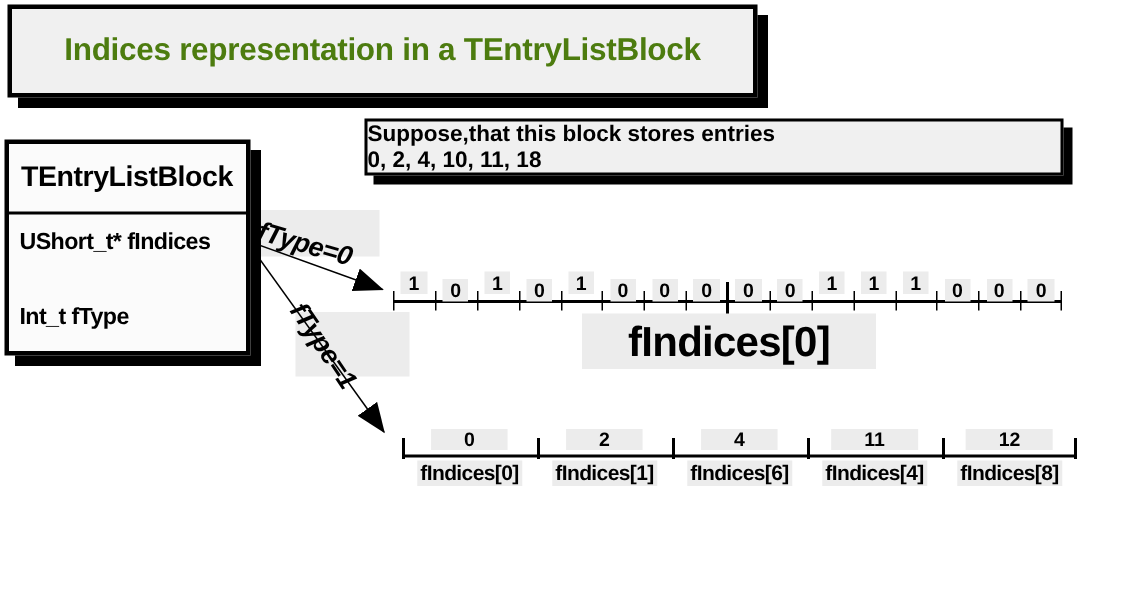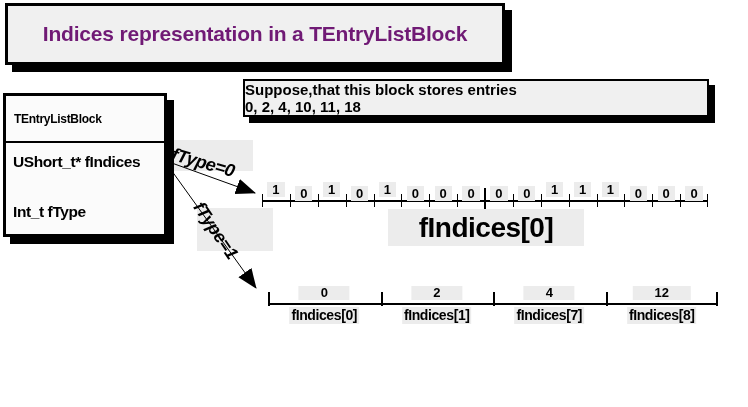--- a/index.html
+++ b/index.html
@@ -7,38 +7,38 @@
     position:relative; width:748px; height:407px; background:#ffffff;
     font-family:"Liberation Sans", sans-serif; overflow:hidden;
   }
 
   
   .title-box {
     position:absolute; left:5px; top:3px; width:494px; height:56px;
     background:#f0f0f0; border:3px solid #000; box-shadow:7px 7px 0 #000;
     display:flex; align-items:center; justify-content:center; z-index:4;
   }
-  .title-text { color:#701a75; font-size:21px; font-weight:bold; letter-spacing:-0.2px; white-space:nowrap; }
+  .title-text { color:#4d7c0f; font-size:21px; font-weight:bold; letter-spacing:-0.2px; white-space:nowrap; }
 
   
   .note-box {
     position:absolute; left:243px; top:79px; width:462px; height:34px;
     background:#f0f0f0; border:2px solid #000; box-shadow:6px 6px 0 #000;
     display:flex; flex-direction:column; align-items:flex-start; justify-content:center;
     font-size:15px; font-weight:bold; line-height:17px; z-index:4;
   }
 
   
   .class-box {
     position:absolute; left:3px; top:93px; width:158px; height:138px;
     background:#fbfbfb; border:3px solid #000; box-shadow:7px 7px 0 #000; z-index:5;
   }
   .class-box-header {
     height:45px; border-bottom:2px solid #000; display:flex; align-items:center;
-    padding-left:8px; font-size:12px; font-weight:bold; letter-spacing:-0.3px;
+    padding-left:8px; font-size:19px; font-weight:bold; letter-spacing:-0.3px;
   }
   .class-field { position:absolute; left:7px; font-size:15.5px; font-weight:bold; letter-spacing:-0.4px; white-space:nowrap; }
   .class-field.f1 { top:57px; }
   .class-field.f2 { top:107px; }
 
   
   .patch { position:absolute; background:#ececec; z-index:1; }
   .patch-ftype0 { left:170px; top:140px; width:83px; height:31px; }
   .patch-ftype1 { left:197px; top:208px; width:76px; height:43px; }
 
@@ -217,24 +217,28 @@
           <span class="entry-label">fIndices[0]</span>
         </div>
 
         <div class="entry-cell" data-value="2">
           <span class="entry-value">2</span>
           <span class="entry-label">fIndices[1]</span>
         </div>
 
         <div class="entry-cell" data-value="4">
           <span class="entry-value">4</span>
-          <span class="entry-label">fIndices[7]</span>
-        </div>
-
-
+          <span class="entry-label">fIndices[6]</span>
+        </div>
+
+
+        <div class="entry-cell" data-value="11">
+          <span class="entry-value">11</span>
+          <span class="entry-label">fIndices[4]</span>
+        </div>
 
         <div class="entry-cell" data-value="12">
           <span class="entry-value">12</span>
           <span class="entry-label">fIndices[8]</span>
         </div>
       </div>
   </div>
 
 </div>
 

